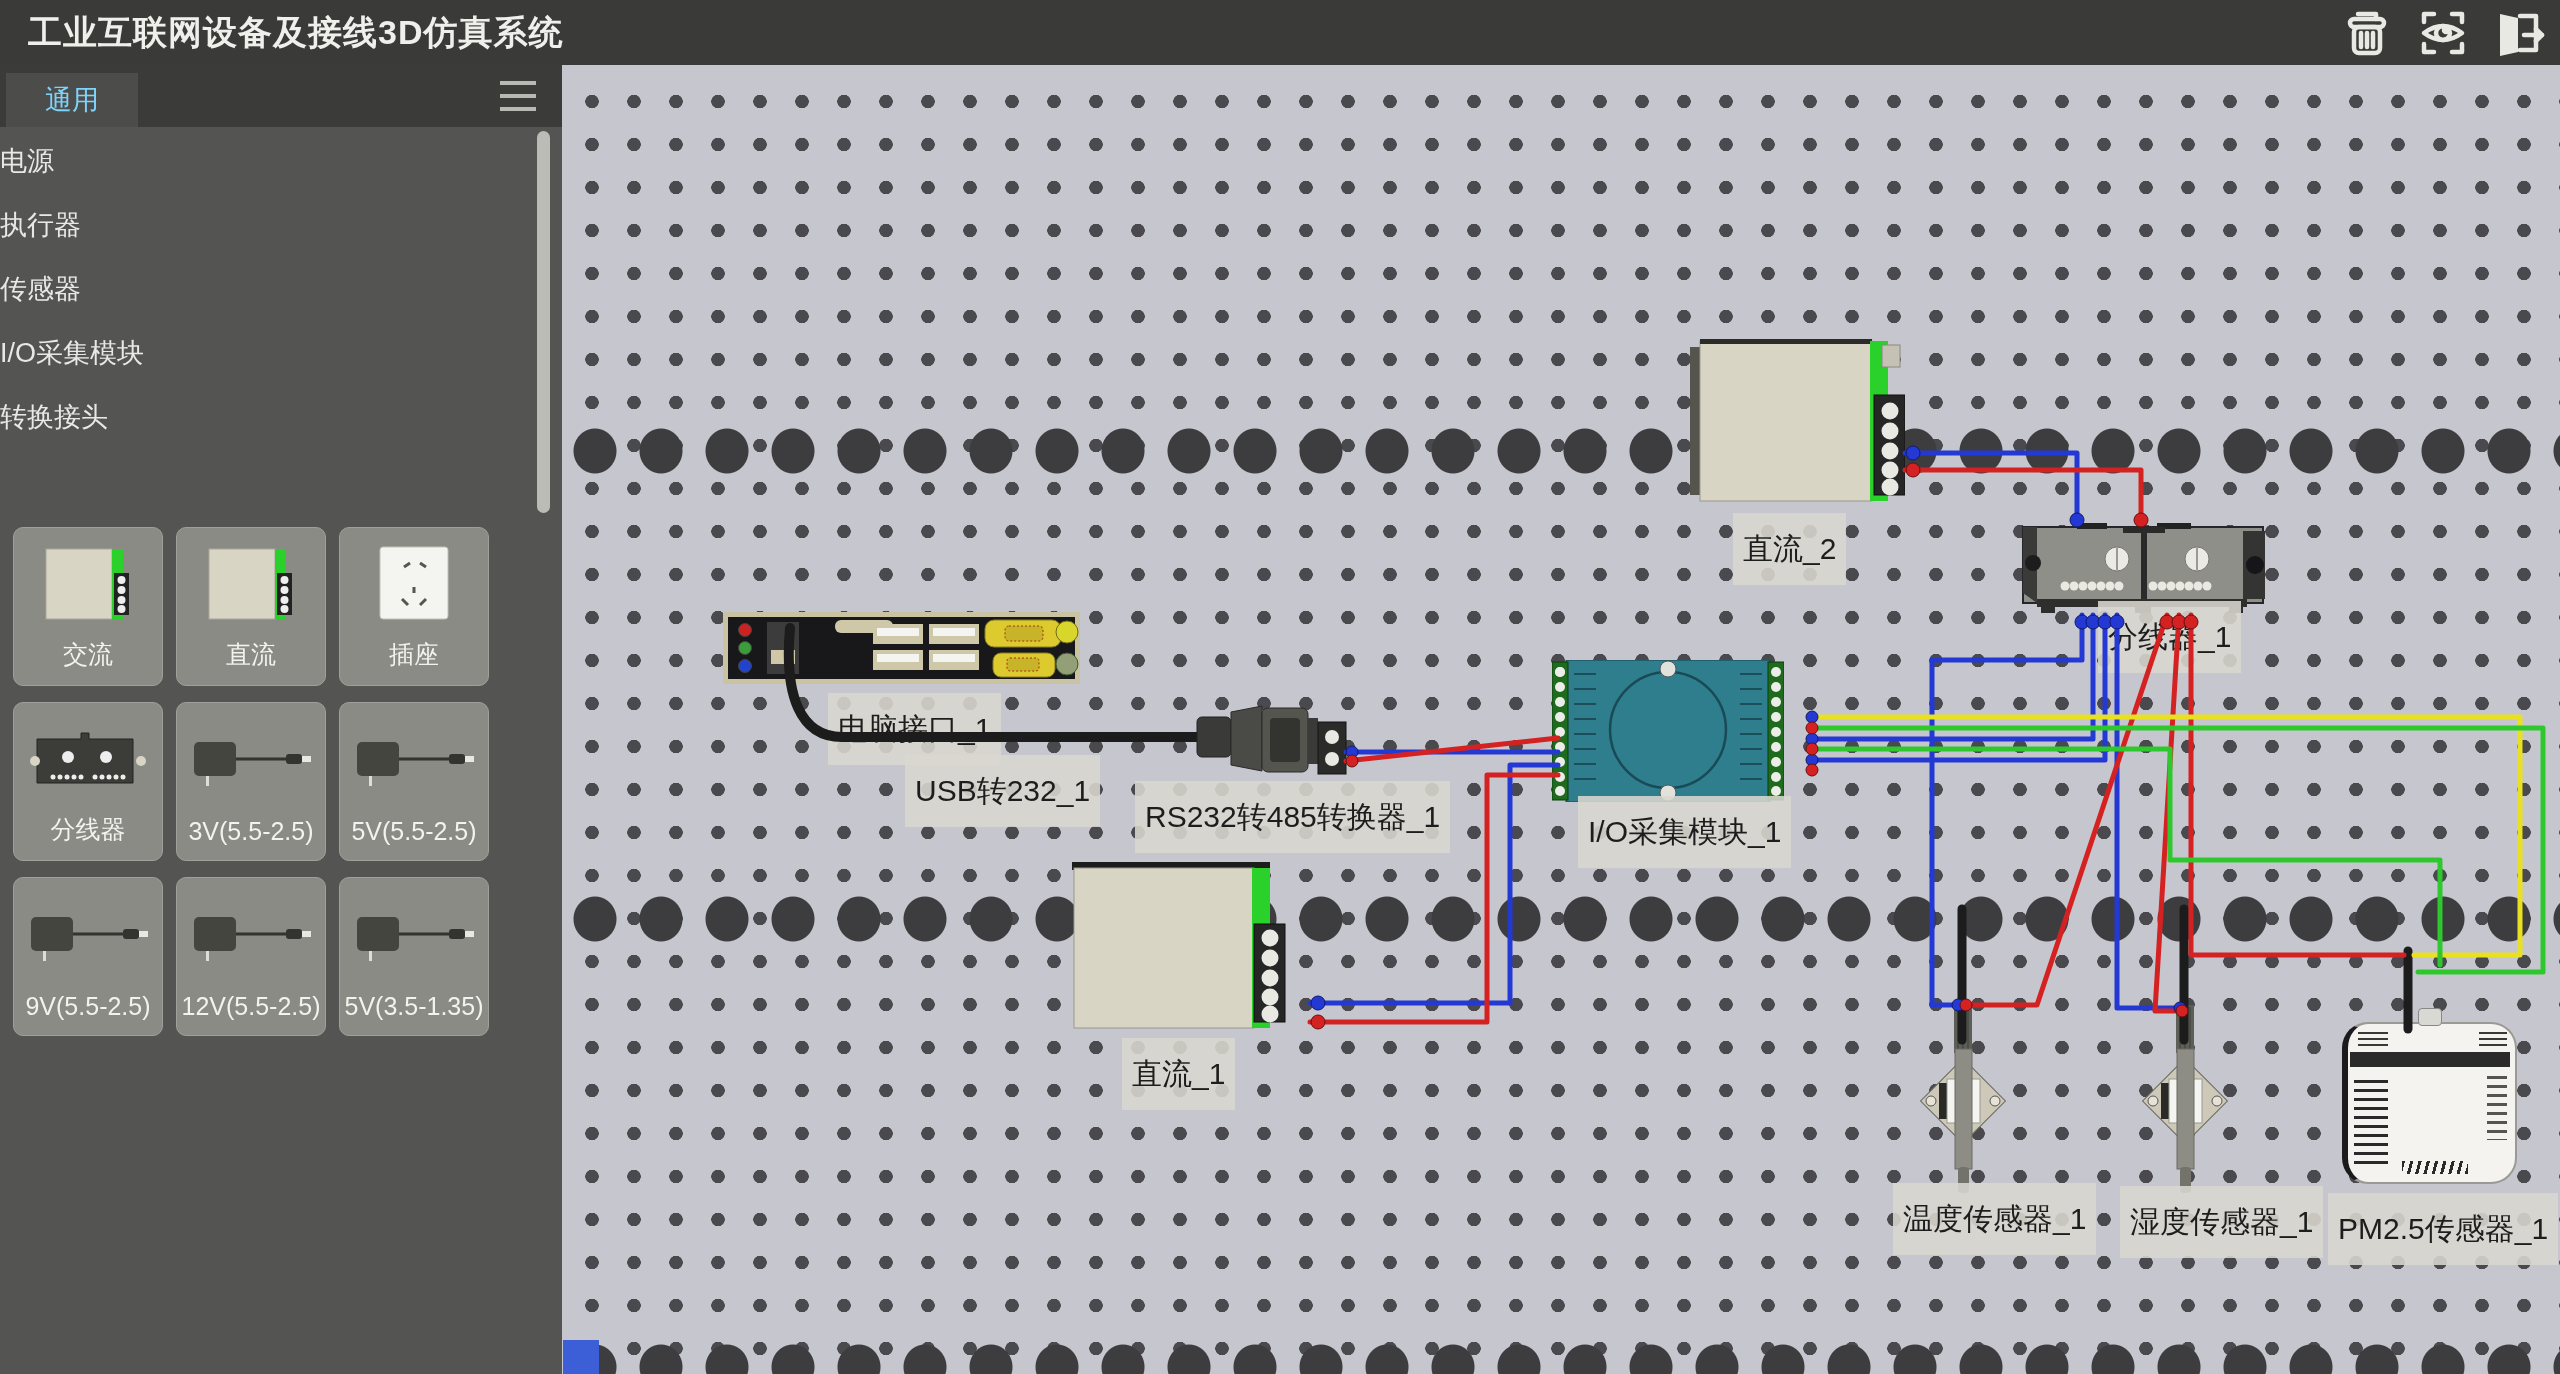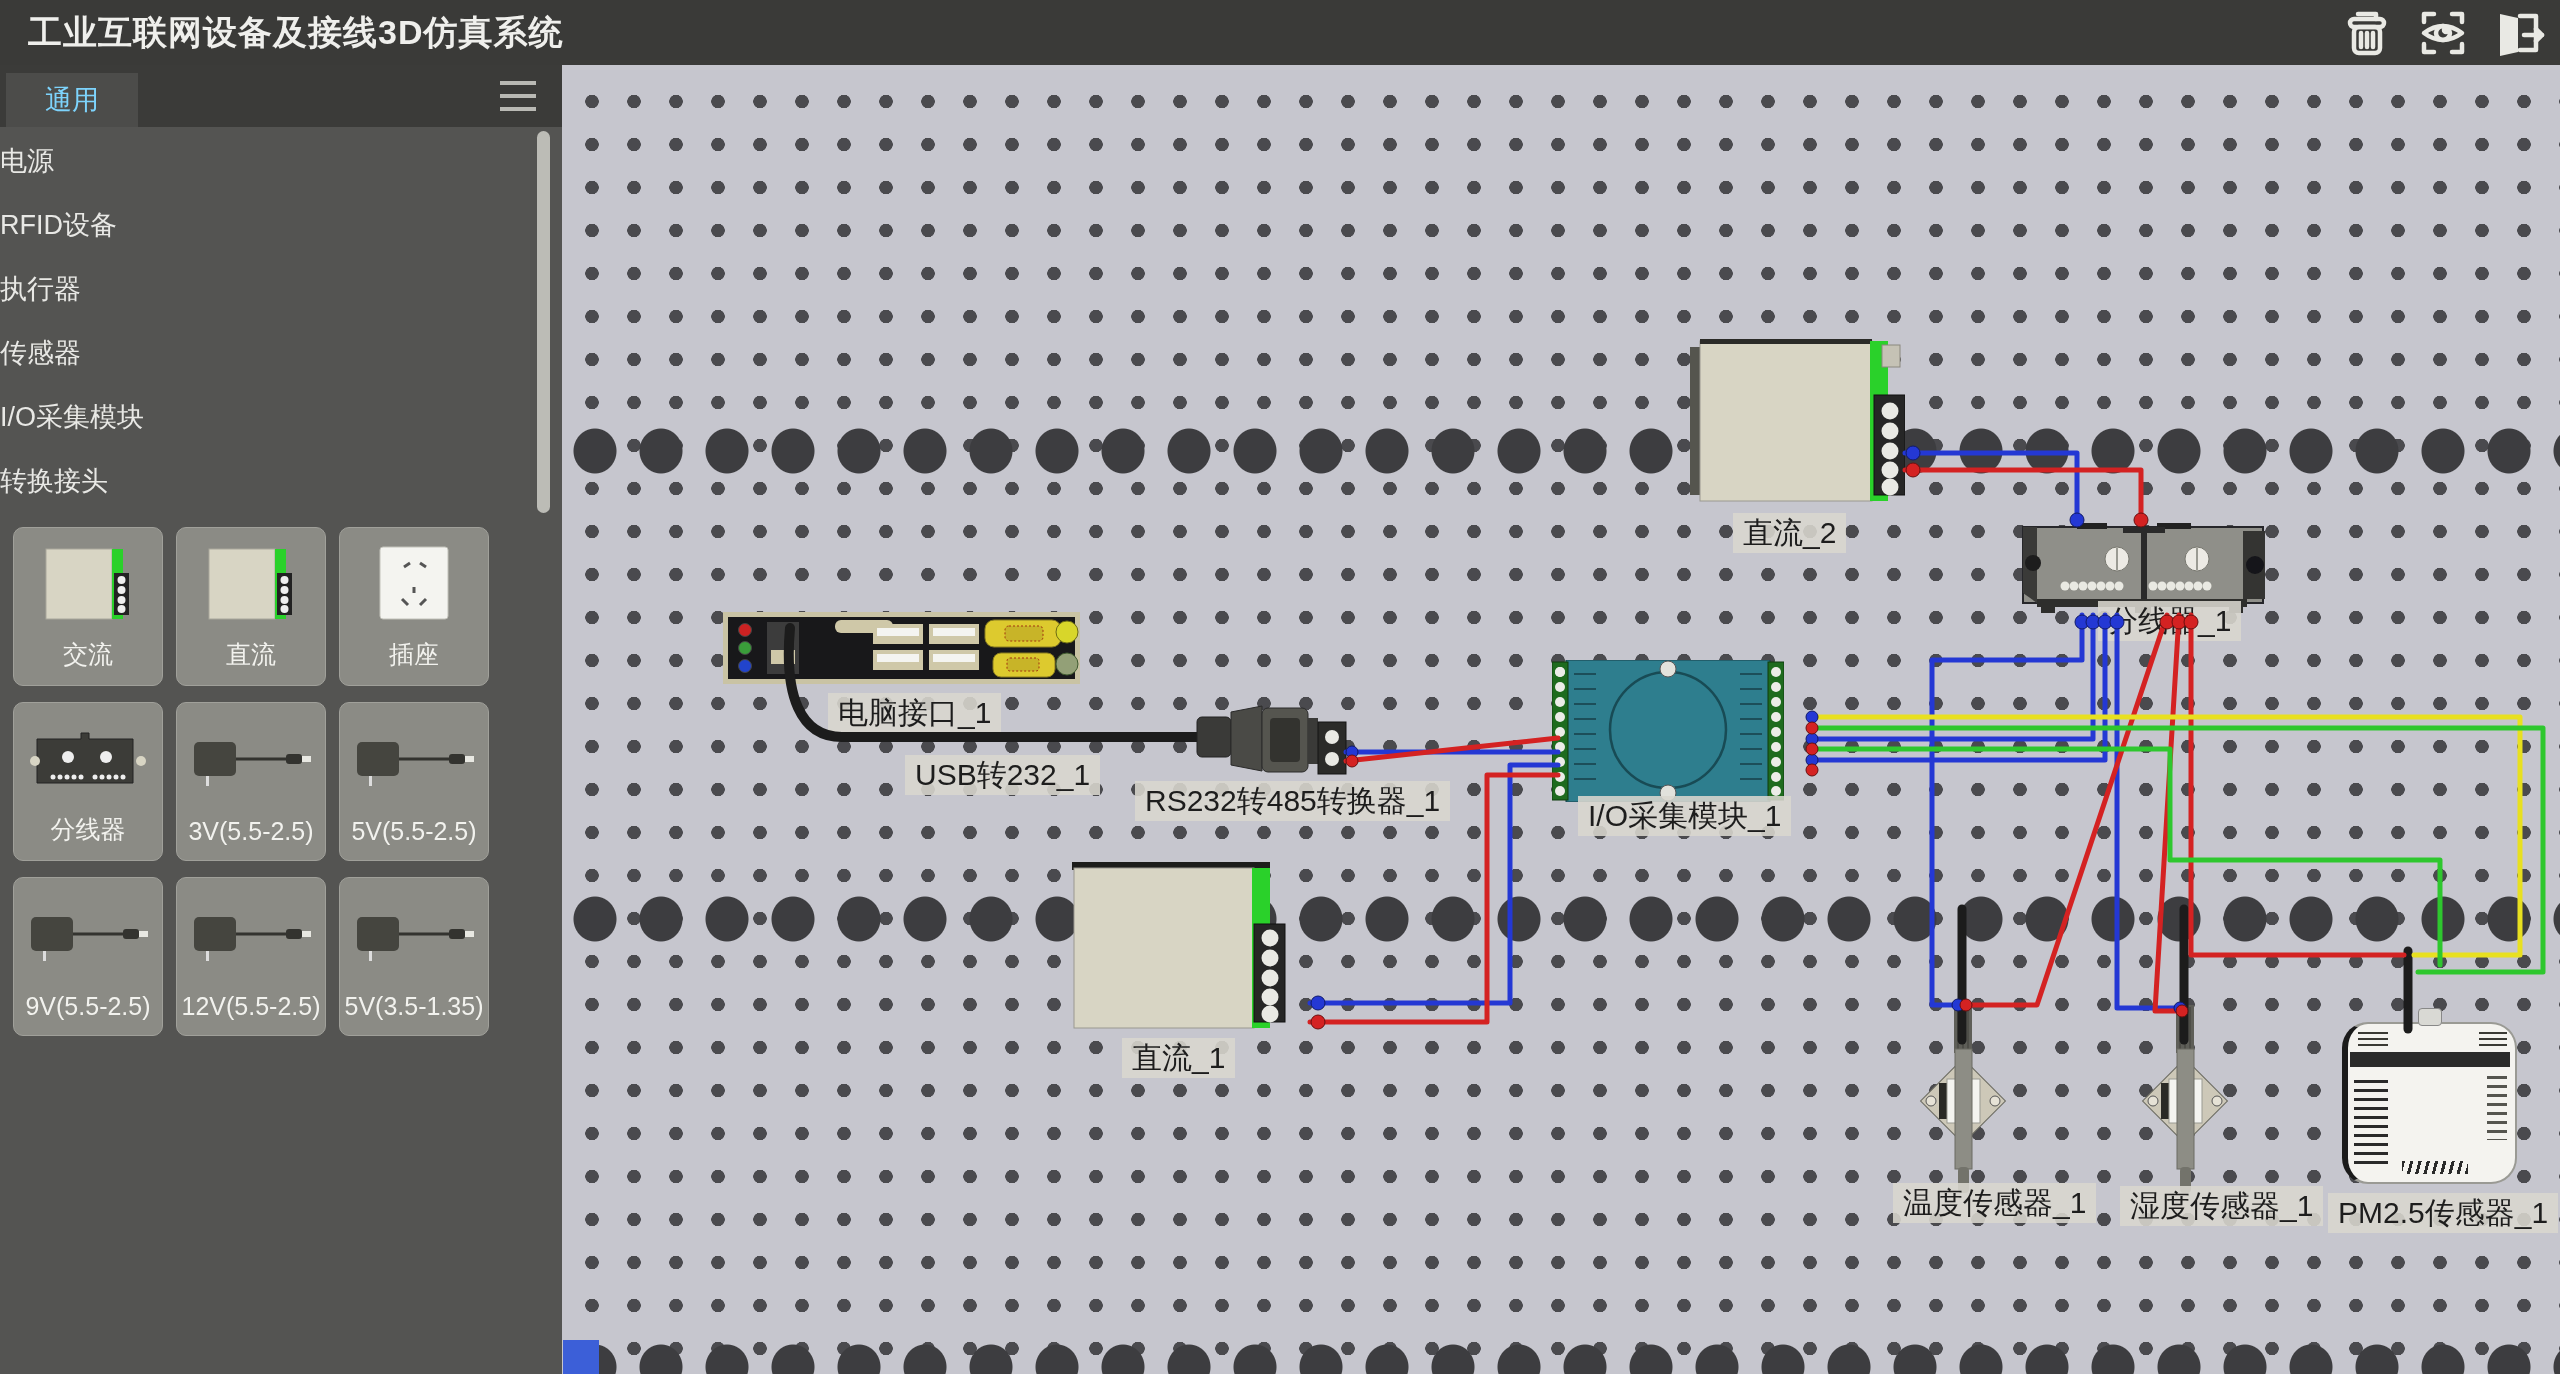--- a/index.html
+++ b/index.html
@@ -65,21 +65,21 @@
   #d-pm .vents-r { position:absolute; right:8px; top:52px; width:20px; height:64px;
     background:repeating-linear-gradient(#55554f 0 3px, rgba(0,0,0,0) 3px 9px); }
   #d-pm .vents-tl { position:absolute; left:10px; top:8px; width:30px; height:14px;
     background:repeating-linear-gradient(#3a3a34 0 2px, rgba(0,0,0,0) 2px 6px); }
   #d-pm .vents-tr { position:absolute; right:8px; top:8px; width:28px; height:14px;
     background:repeating-linear-gradient(#3a3a34 0 2px, rgba(0,0,0,0) 2px 6px); }
   #d-pm .hatch { position:absolute; left:54px; bottom:8px; width:66px; height:13px;
     background:repeating-linear-gradient(105deg, #2a2a2a 0 3px, rgba(0,0,0,0) 3px 8px); }
 
   .olabel { position:absolute; z-index:3; background:rgba(217,215,207,0.88); color:#1d1d1d;
-    font-size:30px; line-height:40px; padding:0 10px; white-space:nowrap; }
+    font-size:30px; line-height:40px; padding:16px 10px; white-space:nowrap; }
   #lb-dc2     { left:1171px; top:448px; }
   #lb-splitter{ left:1536px; top:536px; }
   #lb-pc      { left:266px;  top:628px; }
   #lb-usb     { left:343px;  top:690px; }
   #lb-rs      { left:573px;  top:716px; }
   #lb-io      { left:1016px;  top:731px; }
   #lb-dc1     { left:560px;  top:973px; }
   #lb-temp    { left:1331px; top:1118px; }
   #lb-humid   { left:1558px; top:1121px; }
   #lb-pm      { left:1766px; top:1128px; }
@@ -132,21 +132,20 @@
     <div class="tabstrip">
       <div class="tab">通用</div>
       <div class="hamburger">
           <span></span>
           <span></span>
           <span></span>
         </div>
     </div>
     <nav class="cats">
       <div class="cat">电源</div>
-      <div class="cat">RFID设备</div>
       <div class="cat">执行器</div>
       <div class="cat">传感器</div>
       <div class="cat">I/O采集模块</div>
       <div class="cat">转换接头</div>
     </nav>
     <div class="scrollbar"></div>
 
     <div class="grid">
 
       <div class="card">

